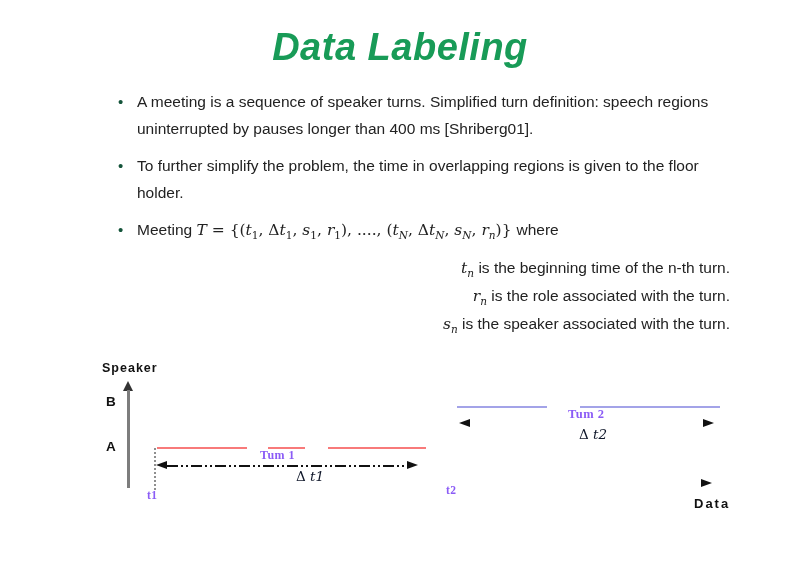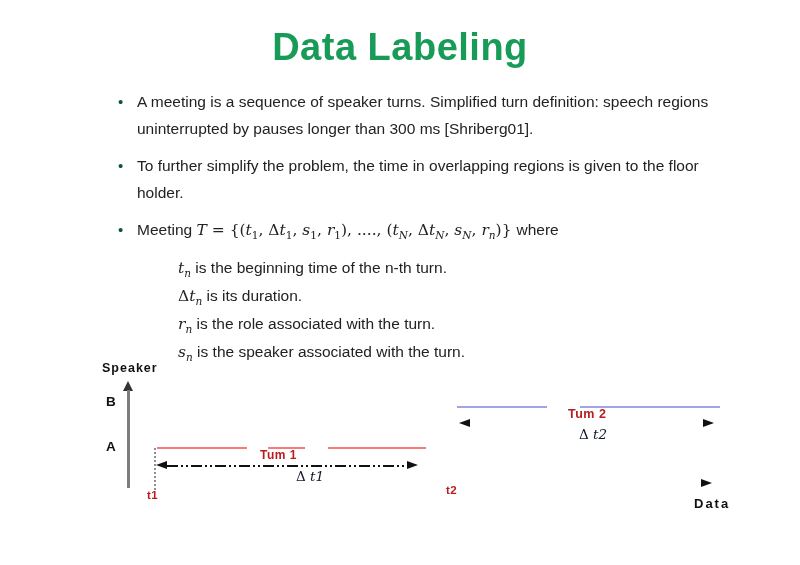--- a/index.html
+++ b/index.html
@@ -11,41 +11,42 @@
     font-family:"Liberation Sans",sans-serif;
     color:#222;
     overflow:hidden;
   }
   
   .title{
     position:absolute;top:26px;left:0;width:100%;
     text-align:center;
     font-size:38px;font-weight:bold;letter-spacing:0.5px;
     color:#189b57;
+    font-style:italic;
   }
   
   .content{
     position:absolute;left:118px;top:88px;width:612px;
     font-size:15.5px;line-height:27px;
   }
   .bullet-item{position:relative;padding-left:19px;margin-bottom:10px;}
   .bullet-glyph{
     position:absolute;left:0;top:0;
     color:#14543a;font-size:15px;
   }
   .mi{font-family:"DejaVu Serif",serif;font-style:italic;}
   .mr{font-family:"DejaVu Serif",serif;font-style:normal;}
   sub{font-size:68%;line-height:0;}
-  .definitions{margin-left:60px;margin-top:6px;}
+  .definitions{margin-left:60px;margin-top:6px;text-align:right;}
   .def-line{line-height:28px;}
   
   .diagram{position:absolute;left:0;top:0;width:800px;height:565px;pointer-events:none;}
   .diagram >*{position:absolute;}
   .dlabel{font-size:12.5px;font-weight:bold;letter-spacing:1px;color:#111;white-space:nowrap;}
-  .dsmall{font-size:11.5px;font-weight:bold;letter-spacing:0.5px;color:#b91c1c;white-space:nowrap;}
+  .dsmall{font-size:11.5px;font-weight:bold;letter-spacing:0.5px;color:#8b5cf6;white-space:nowrap;font-family:Liberation Serif, serif;}
   .dmath{font-family:"DejaVu Serif",serif;font-style:italic;font-size:13.5px;color:#0f172a;white-space:nowrap;}
   .axis-line{left:127px;top:390px;width:2.5px;height:98px;background:#7d7d7d;}
   .tri-up{width:0;height:0;border-left:5px solid transparent;border-right:5px solid transparent;border-bottom:10px solid #333;}
   .tri-right{width:0;height:0;border-top:4px solid transparent;border-bottom:4px solid transparent;border-left:11px solid #111;}
   .tri-left{width:0;height:0;border-top:4px solid transparent;border-bottom:4px solid transparent;border-right:11px solid #111;}
   .seg-red{height:2px;background:#f87a7a;top:447px;}
   .seg-blue{height:2px;background:#a3a3e8;top:406px;}
   .dashdot{
     height:2px;top:465px;
     background:repeating-linear-gradient(90deg,
@@ -59,39 +60,36 @@
 <body>
 
 <div class="slide">
 
   <div class="title">Data Labeling</div>
 
   <div class="content">
 
     <div class="bullet-item">
       <span class="bullet-glyph">•</span>
-      <span>A meeting is a sequence of speaker turns.  Simplified turn definition: speech regions uninterrupted by pauses longer than 300 ms [Shriberg01].</span>
+      <span>A meeting is a sequence of speaker turns.  Simplified turn definition: speech regions uninterrupted by pauses longer than 400 ms [Shriberg01].</span>
     </div>
 
     <div class="bullet-item">
       <span class="bullet-glyph">•</span>
       <span>To further simplify the problem, the time in overlapping regions is given to the floor holder.</span>
     </div>
 
     <div class="bullet-item">
       <span class="bullet-glyph">•</span>
       <span><span>Meeting </span><span class="mi">T</span><span class="mr"> = {(</span><span class="mi">t</span><sub class="mr">1</sub><span class="mr">, Δ</span><span class="mi">t</span><sub class="mr">1</sub><span class="mr">, </span><span class="mi">s</span><sub class="mr">1</sub><span class="mr">, </span><span class="mi">r</span><sub class="mr">1</sub><span class="mr">), ...., (</span><span class="mi">t</span><sub class="mi">N</sub><span class="mr">, Δ</span><span class="mi">t</span><sub class="mi">N</sub><span class="mr">, </span><span class="mi">s</span><sub class="mi">N</sub><span class="mr">, </span><span class="mi">r</span><sub class="mi">n</sub><span class="mr">)} </span><span>where</span></span>
     </div>
 
     <div class="definitions">
       <div class="def-line">
         <span><span class="mi">t</span><sub class="mi">n</sub></span><span> is the beginning time of the n-th turn.</span>
-      </div>
-      <div class="def-line">
-        <span><span class="mr">Δ</span><span class="mi">t</span><sub class="mi">n</sub></span><span> is its duration.</span>
       </div>
       <div class="def-line">
         <span><span class="mi">r</span><sub class="mi">n</sub></span><span> is the role associated with the turn.</span>
       </div>
       <div class="def-line">
         <span><span class="mi">s</span><sub class="mi">n</sub></span><span> is the speaker associated with the turn.</span>
       </div>
     </div>
   </div>
 

